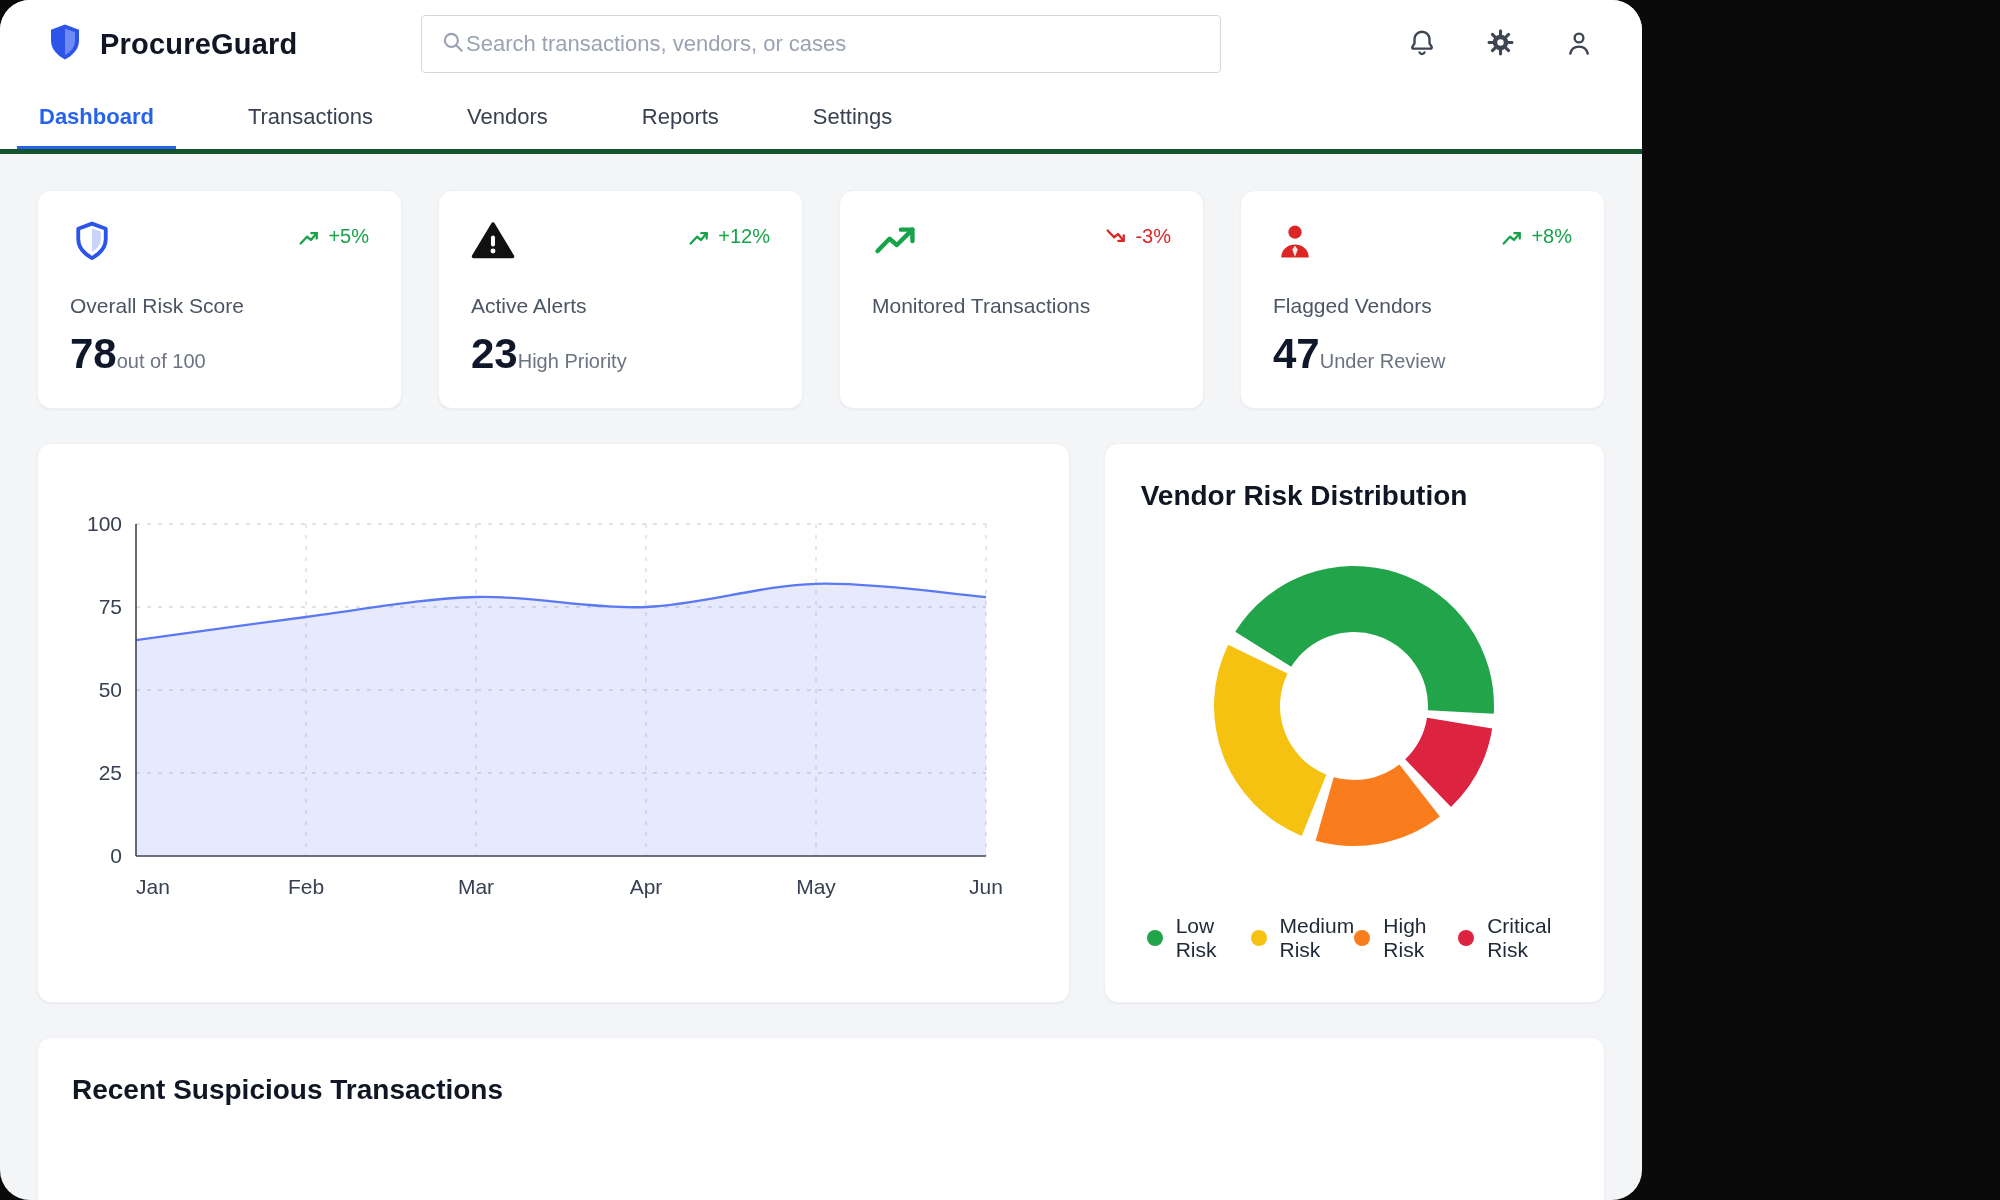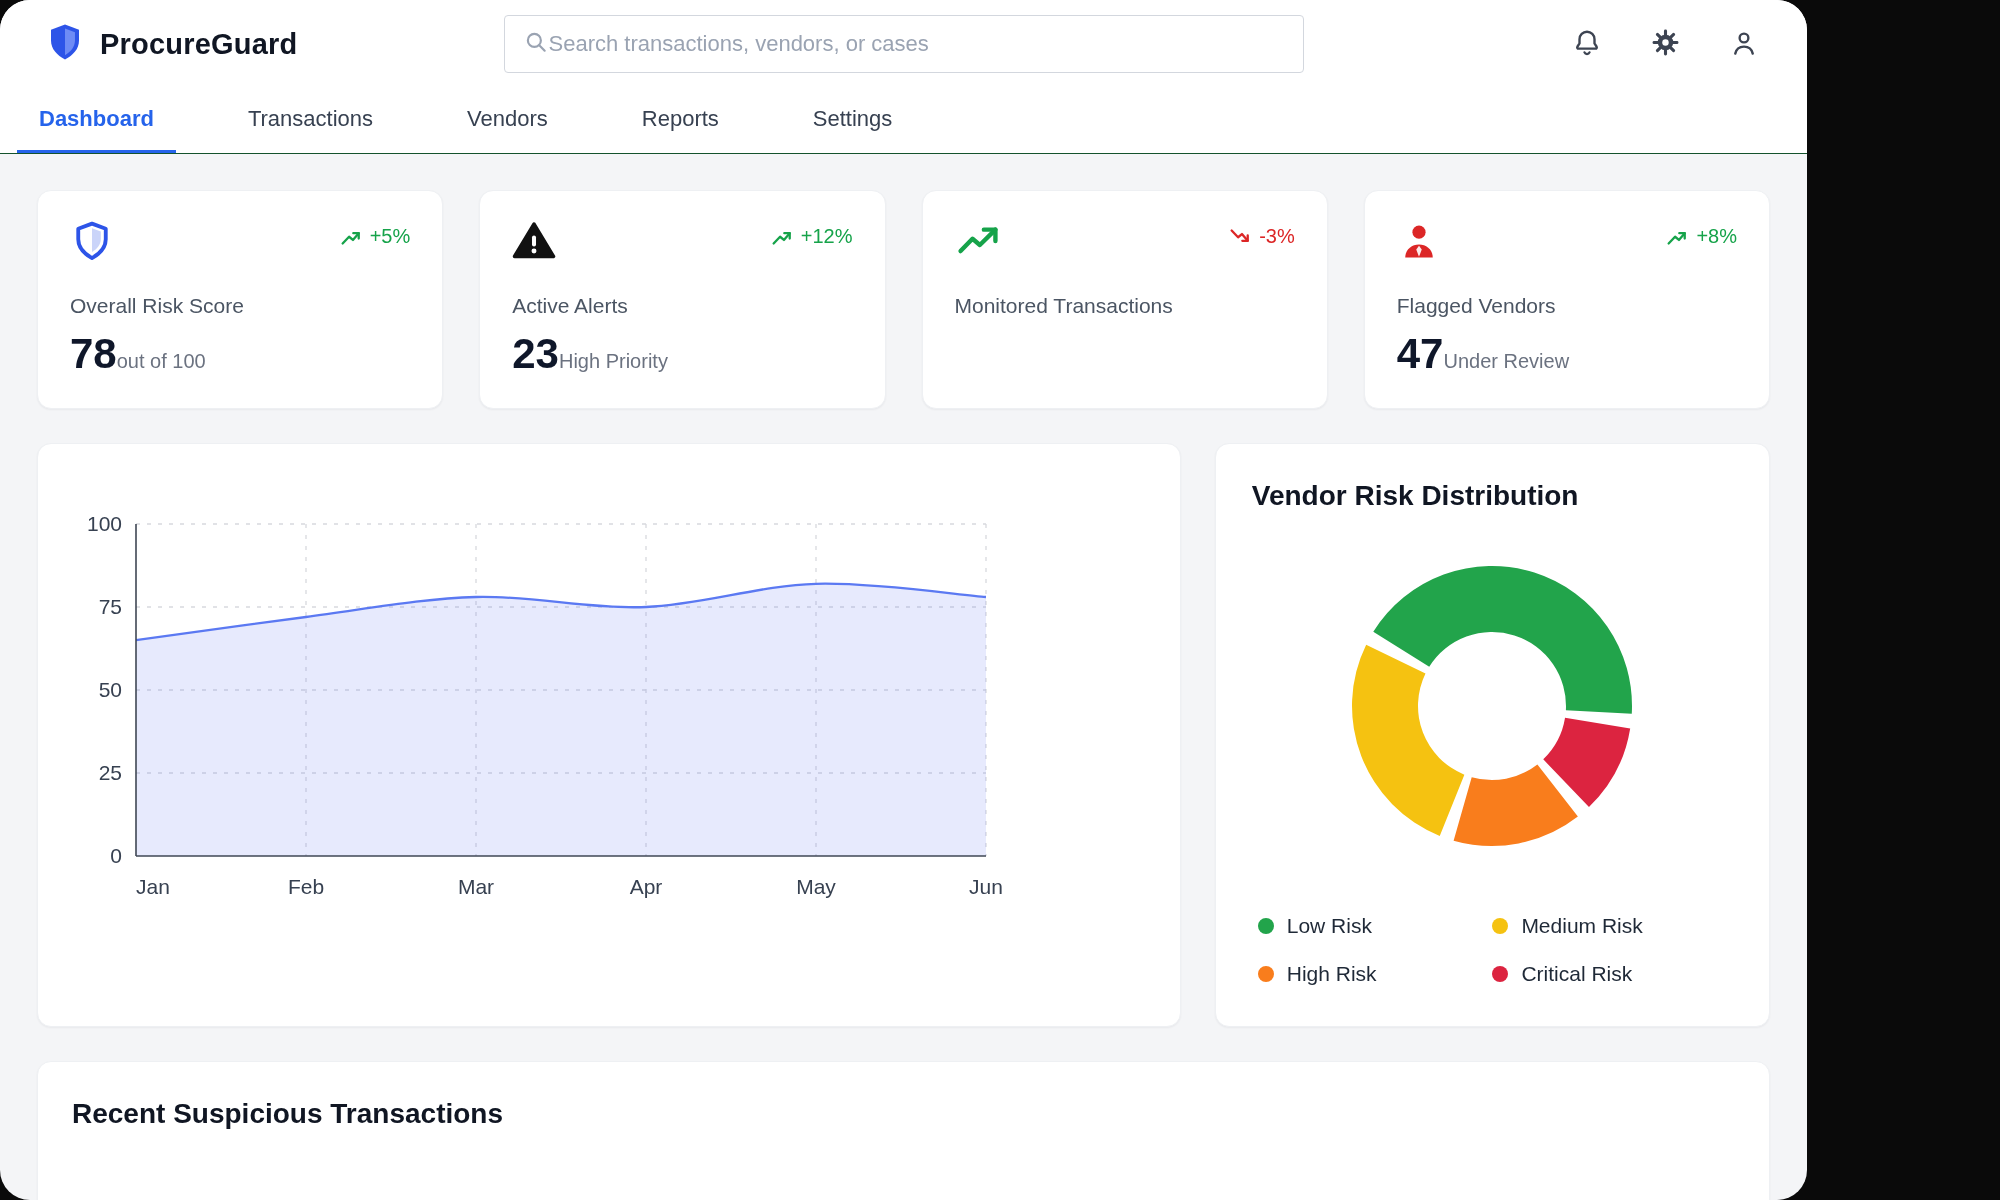--- a/index.html
+++ b/index.html
@@ -3,21 +3,21 @@
 <meta charset="utf-8">
 <style>
   * { margin:0; padding:0; box-sizing:border-box; }
   html,body { width:2000px; height:1200px; }
   body {
     background:#0a0a0a;
     font-family:"Liberation Sans","DejaVu Sans",sans-serif;
     color:#111827;
   }
   .app {
-    width:1807px; height:1200px;
+    width:1642px; height:1200px;
     background:#f4f5f7;
     border-radius:30px;
     overflow:hidden;
     position:relative;
   }
   
   .topbar {
     height:88px; background:#ffffff;
     display:flex; align-items:center;
     padding:0 44px;
@@ -35,21 +35,21 @@
     font-size:22px; font-family:inherit; color:#111827; background:transparent;
   }
   .search input::placeholder { color:#9aa3b2; }
   .header-actions { flex:1; display:flex; justify-content:flex-end; align-items:center; gap:40px; }
   .icon-btn { background:none; border:none; cursor:pointer; display:flex; align-items:center; justify-content:center; padding:4px; }
   
   .tabs {
     background:#fff; height:66px;
     display:flex; align-items:stretch;
     padding:0 17px;
-    border-bottom:1px solid #14532d;
+    border-bottom:5px solid #14532d;
   }
   .tab {
     display:flex; align-items:center;
     padding:0 22px; margin-right:50px;
     font-size:22px; color:#374151;
     border-bottom:3px solid transparent;
     cursor:pointer; background:none; border-top:none; border-left:none; border-right:none;
     font-family:inherit;
   }
   .tab.active { color:#2563eb; font-weight:600; border-bottom-color:#2563eb; }
@@ -79,21 +79,21 @@
     background:none; border:none; cursor:pointer;
     font-size:21px; color:#101623; font-family:inherit;
   }
   .line-chart { margin-top:28px; display:block; }
   .line-chart .grid { stroke:#d8d9de; stroke-width:1.3; stroke-dasharray:4 7; fill:none; }
   .line-chart .axis { stroke:#3f4754; stroke-width:1.6; fill:none; }
   .line-chart .ytick, .line-chart .xtick { font-size:21px; fill:#374151; font-family:"Liberation Sans","DejaVu Sans",sans-serif; }
   .donut-card { padding:36px 36px 40px 36px; display:flex; flex-direction:column; }
   .donut-wrap { display:flex; justify-content:center; margin-top:44px; }
   .legend {
-    margin-top:58px; display:grid; grid-template-columns:1fr 1fr;
+    margin-top:58px; display:grid; grid-template-columns:1fr 1fr 1fr 1fr;
     row-gap:24px; padding:0 6px;
   }
   .legend-item { display:flex; align-items:center; gap:13px; }
   .legend-dot { width:16px; height:16px; border-radius:50%; flex:0 0 auto; }
   .legend-label { font-size:21px; color:#1f2937; }
   
   .bottom-card { margin-top:34px; padding:36px 34px; height:220px; }
 </style>
 </head>
 <body>

